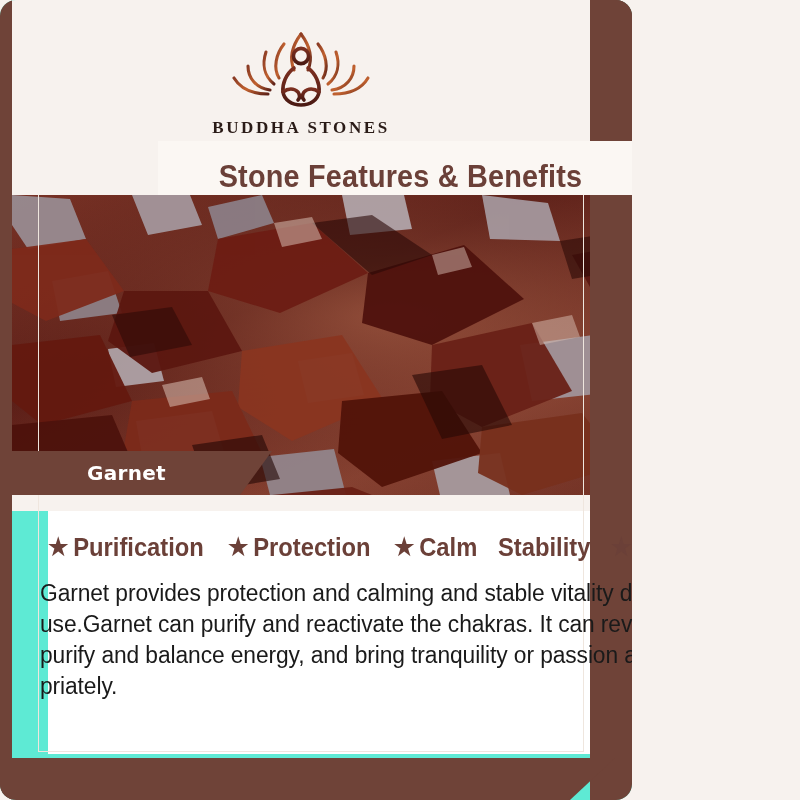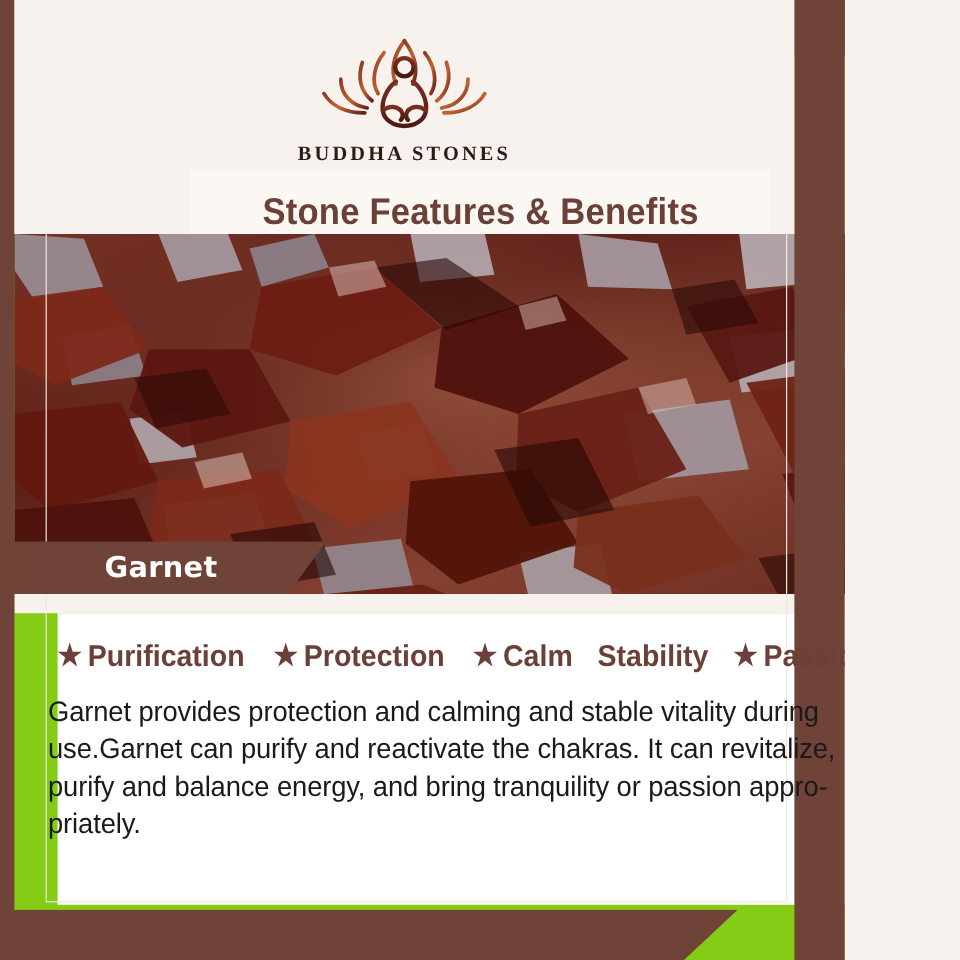--- a/index.html
+++ b/index.html
@@ -2,22 +2,23 @@
 <html><head>
 <meta charset="utf-8">
 <style>
   html,body{margin:0;padding:0;}
   body{
     width:800px;height:800px;overflow:hidden;
     background:#f7f2ee;
     font-family:"Liberation Sans", sans-serif;
   }
   #poster{
-    position:relative;width:704px;height:800px;overflow:hidden;
-    background:#84cc16;
+    position:relative;width:632px;height:800px;overflow:hidden;
+    background:#5eead4;
+    border-radius:16px;
   }
 
   
   .frame-top{
     position:absolute;top:0;left:0;width:800px;height:46px;
     background:#6f4338;
     clip-path:polygon(145px 0, 800px 0, 800px 46px, 190px 46px);
     z-index:4;
   }
   .frame-bottom{
@@ -77,21 +78,21 @@
   .photo svg{display:block;width:100%;height:100%;}
 
   
   .stone-label{
     position:absolute;left:12px;top:451px;width:260px;height:44px;
     background:#6f4338;
     clip-path:polygon(0 0, 260px 0, 228px 44px, 0 44px);
     display:flex;align-items:center;z-index:7;
   }
   .stone-label span{
-    margin-left:75px;color:#fff;font-size:24px;font-weight:700;
+    margin-left:75px;color:#fff;font-size:20px;font-weight:700;
     font-family:"DejaVu Sans",sans-serif;letter-spacing:.3px;
   }
 
   
   .cream-strip{
     position:absolute;left:12px;top:495px;width:746px;height:16px;
     background:#f7f2ee;z-index:2;
   }
   .card{
     position:absolute;left:48px;top:511px;width:700px;height:243px;

